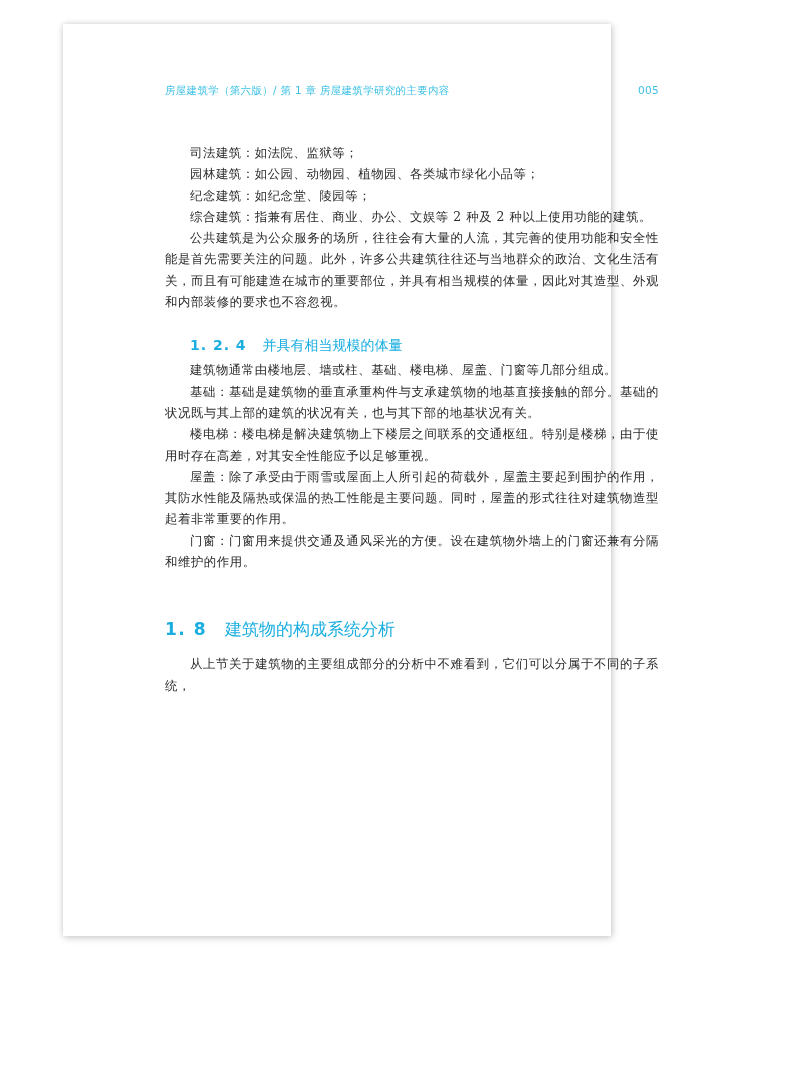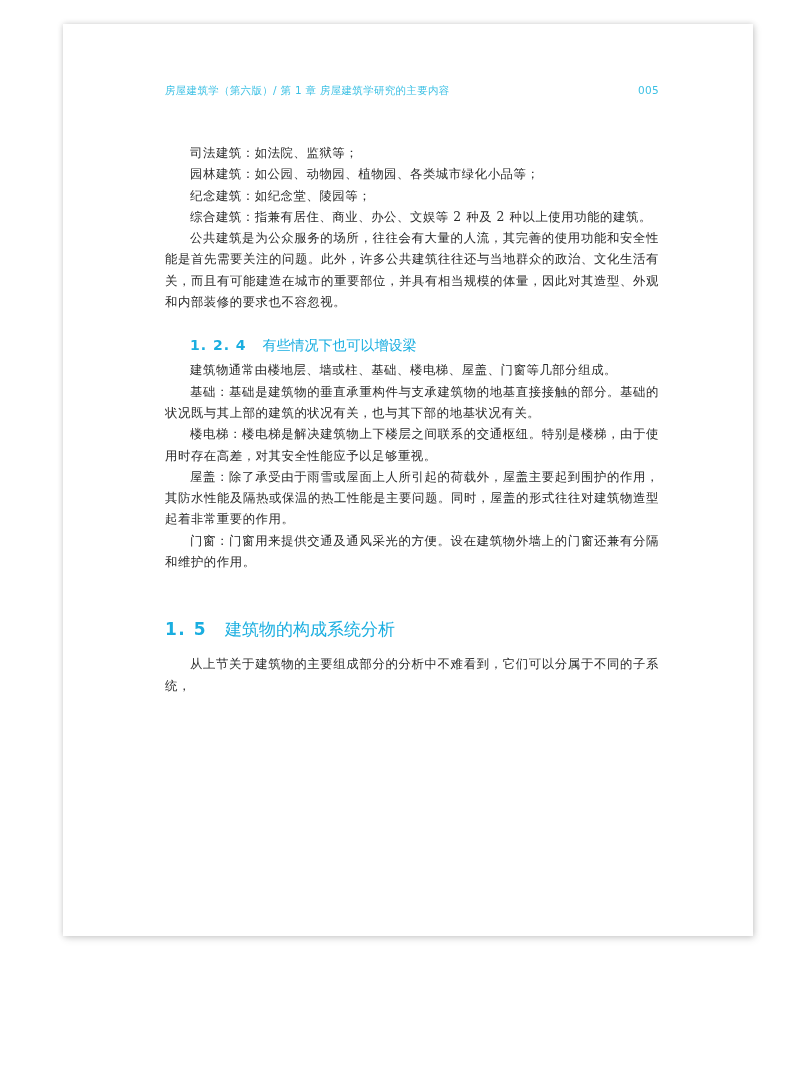--- a/index.html
+++ b/index.html
@@ -2,21 +2,21 @@
 <html><head>
 <meta charset="utf-8">
 <style>
   html, body { margin: 0; padding: 0; }
   body {
     width: 790px; height: 1091px; background: #ffffff; position: relative;
     font-family: "DejaVu Serif", "Liberation Serif", serif; color: #2b2b2b;
     overflow: hidden;
   }
   .page {
-    position: absolute; left: 63px; top: 24px; width: 690px; height: 912px;
+    position: absolute; left: 63px; top: 24px; width: 548px; height: 912px;
     background: #ffffff;
     box-shadow: 0 0 6px rgba(0,0,0,0.18), 2px 3px 8px rgba(0,0,0,0.10);
   }
   .running-head {
     position: absolute; left: 102px; top: 60px; width: 494px; height: 16px;
     font-family: "DejaVu Sans", "Liberation Sans", sans-serif;
     font-size: 10.5px; color: #3cc0e4; letter-spacing: 0.3px;
   }
   .running-head .title { position: absolute; left: 0; top: 0; white-space: nowrap; }
   .running-head .pageno { position: absolute; right: 0; top: 0; }
@@ -49,26 +49,26 @@
   </div>
 
   <div class="body-text">
     <p class="list">司法建筑：如法院、监狱等；</p>
     <p class="list">园林建筑：如公园、动物园、植物园、各类城市绿化小品等；</p>
     <p class="list">纪念建筑：如纪念堂、陵园等；</p>
     <p class="list">综合建筑：指兼有居住、商业、办公、文娱等 2 种及 2 种以上使用功能的建筑。</p>
     <p class="indent">公共建筑是为公众服务的场所，往往会有大量的人流，其完善的使用功能和安全性能是首先需要关注的问题。此外，许多公共建筑往往还与当地群众的政治、文化生活有关，而且有可能建造在城市的重要部位，并具有相当规模的体量，因此对其造型、外观和内部装修的要求也不容忽视。</p>
 
     <h3 style="margin-top:23px; margin-bottom:4px;">
-      <span class="num">1. 2. 4</span><span>有些情况下也可以增设梁</span>
+      <span class="num">1. 2. 4</span><span>并具有相当规模的体量</span>
     </h3>
     <p class="indent">建筑物通常由楼地层、墙或柱、基础、楼电梯、屋盖、门窗等几部分组成。</p>
     <p class="indent">基础：基础是建筑物的垂直承重构件与支承建筑物的地基直接接触的部分。基础的状况既与其上部的建筑的状况有关，也与其下部的地基状况有关。</p>
     <p class="indent">楼电梯：楼电梯是解决建筑物上下楼层之间联系的交通枢纽。特别是楼梯，由于使用时存在高差，对其安全性能应予以足够重视。</p>
     <p class="indent">屋盖：除了承受由于雨雪或屋面上人所引起的荷载外，屋盖主要起到围护的作用，其防水性能及隔热或保温的热工性能是主要问题。同时，屋盖的形式往往对建筑物造型起着非常重要的作用。</p>
     <p class="indent">门窗：门窗用来提供交通及通风采光的方便。设在建筑物外墙上的门窗还兼有分隔和维护的作用。</p>
 
     <h2 style="margin-top:45px; margin-bottom:12px;">
-      <span class="num">1. 5</span><span>建筑物的构成系统分析</span>
+      <span class="num">1. 8</span><span>建筑物的构成系统分析</span>
     </h2>
     <p class="indent">从上节关于建筑物的主要组成部分的分析中不难看到，它们可以分属于不同的子系统，</p>
   </div>
 </div>
 
 </body></html>

